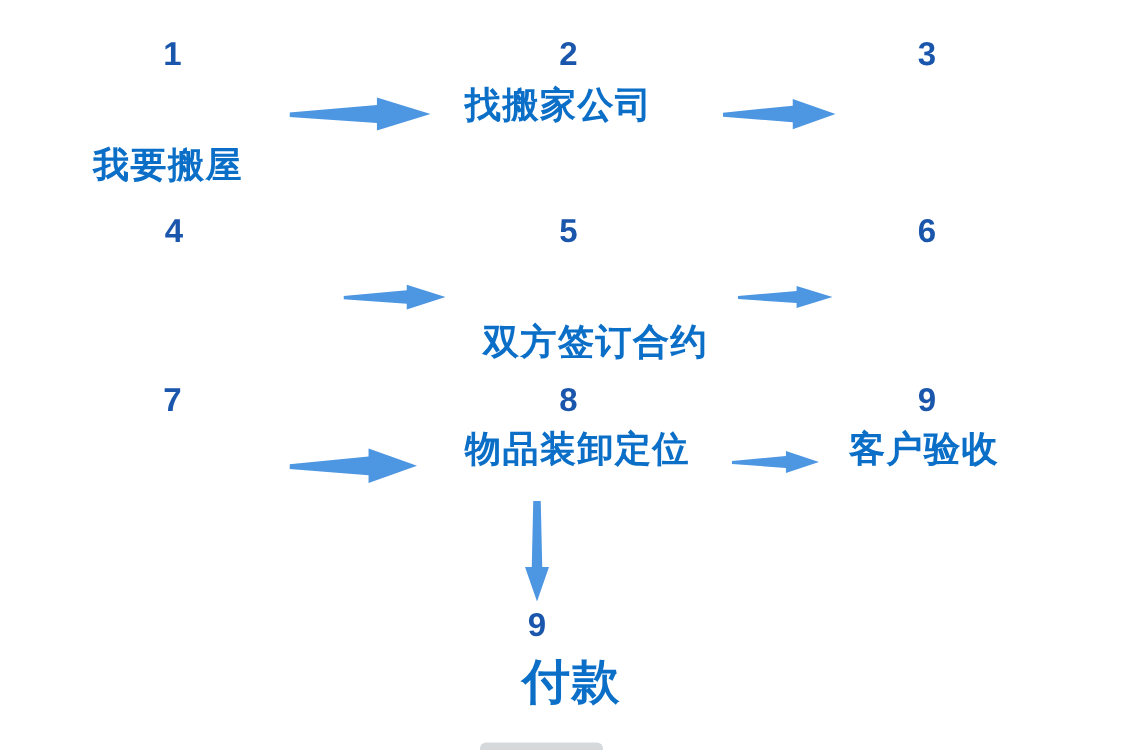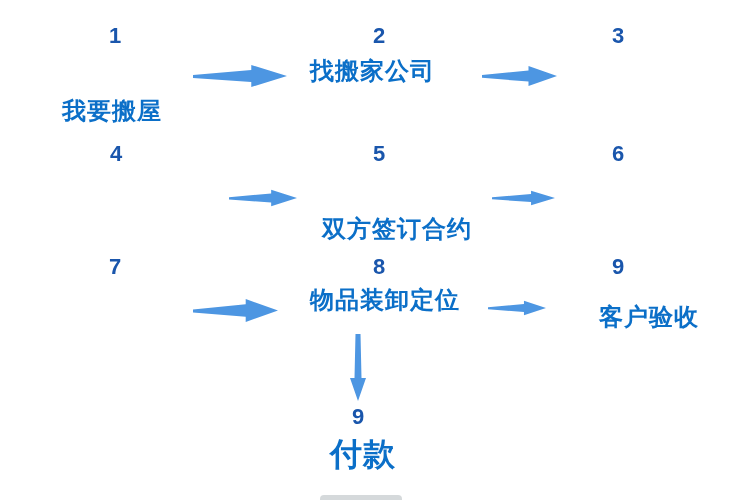--- a/index.html
+++ b/index.html
@@ -61,22 +61,22 @@
   .n9  { left: 596px; top: 256px; }
   .n10 { left: 336px; top: 406px; }
   .l1  { left: 62px;  top: 58px; margin-top: 40px;  }
   .l2  { left: 310px; top: 58px;  }
   .l3  { left: 566px; top: 58px;  }
   .l4  { left: 62px;  top: 181px; }
   .l5  { left: 322px; top: 181px; margin-top: 35px; }
   .l6  { left: 565px; top: 181px; }
   .l7  { left: 62px;  top: 287px; }
   .l8  { left: 310px; top: 287px; }
-  .l9  { left: 566px; top: 304px; margin-left: 33px; }
-  .l10 { left: 308px; top: 437px; font-family: Liberation Serif, serif; }
+  .l9  { left: 566px; top: 287px; }
+  .l10 { left: 326px; top: 437px; font-family: Liberation Serif, serif; }
   
   .a1 { left: 193px; top: 64px;  width: 94px; height: 24px; }
   .a2 { left: 482px; top: 65px;  width: 75px; height: 22px; }
   .a3 { left: 229px; top: 189px; width: 68px; height: 18px; }
   .a4 { left: 492px; top: 190px; width: 63px; height: 16px; }
   .a5 { left: 193px; top: 298px; width: 85px; height: 25px; }
   .a6 { left: 488px; top: 300px; width: 58px; height: 16px; }
   .a7 { left: 349px; top: 334px; width: 18px; height: 67px; }
   
   .cutoff {

